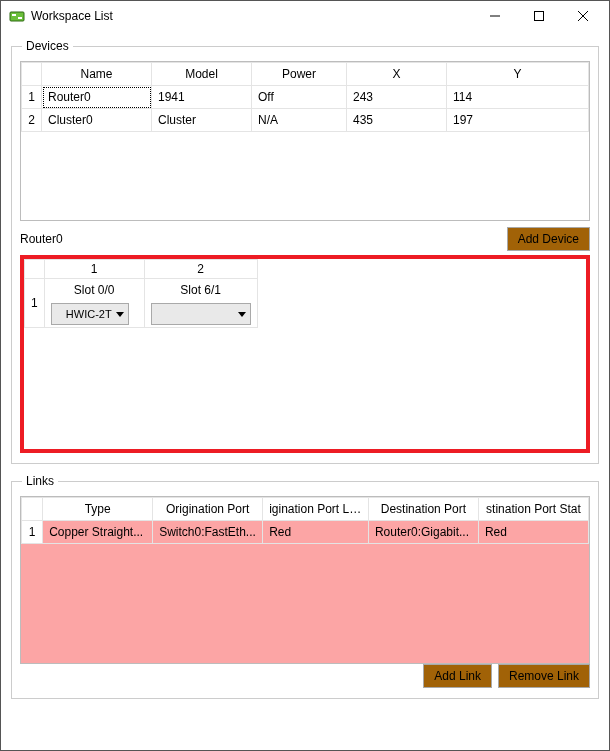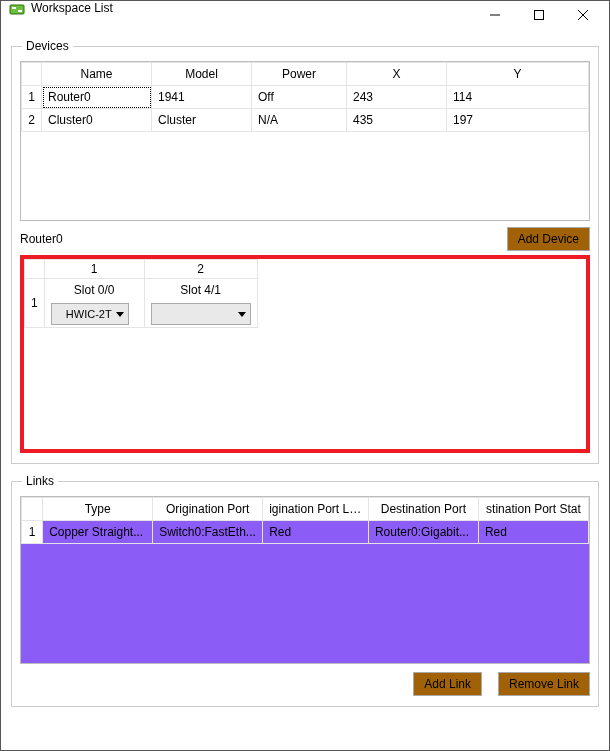--- a/index.html
+++ b/index.html
@@ -11,21 +11,21 @@
     color: #000;
     width: 610px;
     height: 751px;
     overflow: hidden;
     border: 1px solid #555;
   }
   
   .titlebar {
     height: 30px;
     display: flex;
-    align-items: flex-start;
+    align-items: center;
     padding: 0 4px 0 8px;
     background: #fff;
   }
   .titlebar .app-icon {
     width: 16px; height: 16px;
     margin-right: 6px;
     display: inline-block;
   }
   .titlebar .title { flex: 1; font-size: 12px; }
   .titlebar .winbtn {
@@ -158,28 +158,28 @@
     border-left: 4px solid transparent;
     border-right: 4px solid transparent;
     border-top: 5px solid #000;
     margin-left: 4px;
   }
 
   
   .links-tablewrap {
     border: 1px solid #bcbcbc;
     min-height: 168px;
-    background: #8b5cf6;
+    background: #fca5a5;
   }
 
   .bottom-buttons {
     display: flex;
     justify-content: flex-end;
-    gap: 16px;
-    margin-top: 8px;
+    gap: 6px;
+    margin-top: 0;
   }
 </style>
 </head>
 <body>
 
 <div class="titlebar">
   <span class="app-icon">
     <svg viewBox="0 0 16 16" width="16" height="16">
       <rect x="1" y="4" width="14" height="9" rx="1" fill="#6bbf3a" stroke="#2e6b12"></rect>
       <rect x="3" y="6" width="4" height="2" fill="#fff"></rect>
@@ -269,21 +269,21 @@
           <tr>
             <td class="rownum">1</td>
             <td class="slot-cell">
               <div class="slot-label">Slot 0/0</div>
               <div class="combo">
                 <span>HWIC-2T</span>
                 <span class="arrow"></span>
               </div>
             </td>
             <td class="slot-cell">
-              <div class="slot-label">Slot 4/1</div>
+              <div class="slot-label">Slot 6/1</div>
               <div class="combo empty">
                 <span></span>
                 <span class="arrow"></span>
               </div>
             </td>
           </tr>
         </tbody>
       </table>
     </div>
   </fieldset>

